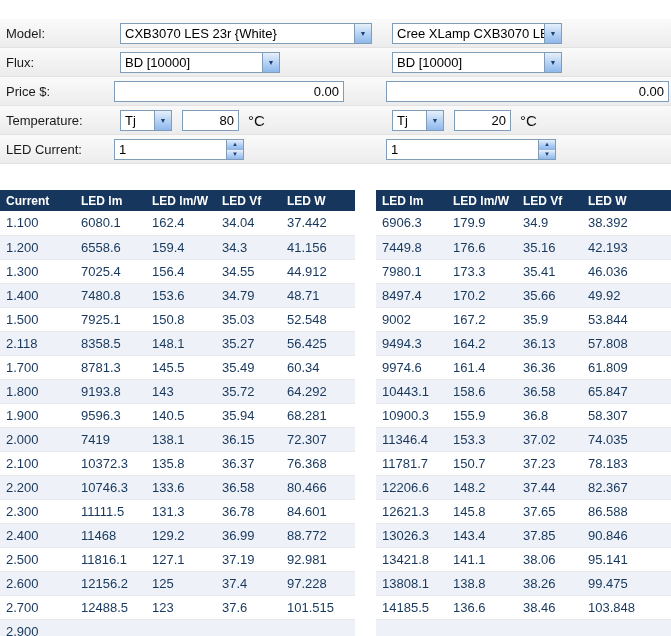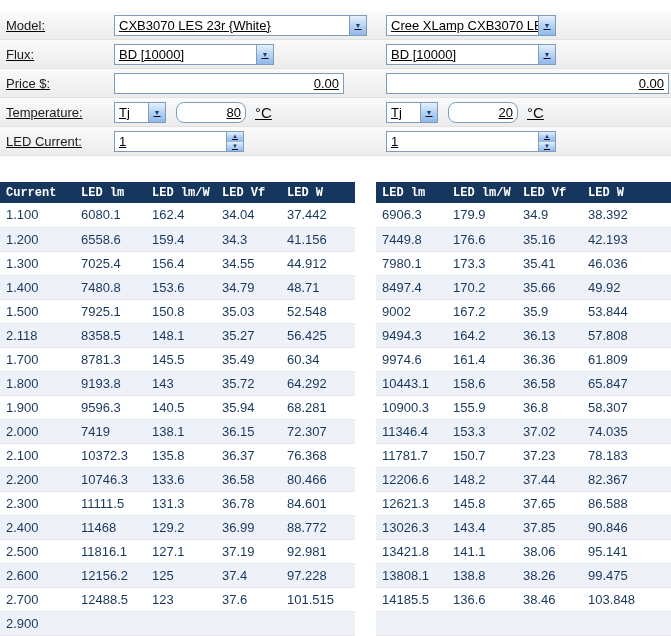--- a/index.html
+++ b/index.html
@@ -9,21 +9,21 @@
     width: 671px;
   }
   #app {
     width: 671px;
     height: 636px;
     overflow: hidden;
     background: #ffffff;
   }
 
   
-  .form-area { padding-top: 11px; text-decoration: underline; }
+  .form-area { padding-top: 19px; }
   .form-row {
     display: flex;
     align-items: center;
     height: 29px;
     padding-left: 6px;
     background: linear-gradient(#fafafa, #ececec);
     border-bottom: 1px solid #e2e2e2;
   }
   .form-label {
     width: 108px;
@@ -34,20 +34,21 @@
   .left-panel { width: 258px; flex: 0 0 258px; display: flex; align-items: center; }
   .gutter { width: 14px; flex: 0 0 14px; align-self: stretch; }
   .right-panel { flex: 1; display: flex; align-items: center; }
 
   .select {
     display: flex;
     align-items: stretch;
     border: 1px solid #7f9db9;
     background: #ffffff;
     height: 21px;
+    margin-left: 6px;
   }
   .select .sel-text {
     flex: 1;
     font-size: 13px;
     color: #000;
     padding: 2px 3px 0 4px;
     white-space: nowrap;
     overflow: hidden;
   }
   .select .arrow-btn {
@@ -99,21 +100,21 @@
     justify-content: center;
   }
   .spin-btns .spin:first-child { border-bottom: 1px solid #9ab6d8; }
   .unit {
     font-size: 15px;
     color: #111;
     margin-left: 9px;
   }
   .w253 { width: 253px; } .w230 { width: 230px; } .w160 { width: 160px; }
   .w170 { width: 170px; } .w283 { width: 283px; } .w130 { width: 130px; }
-  .w52  { width: 52px; }  .w70  { width: 70px; margin-left: 10px; border-radius: 8px; }
+  .w52  { width: 52px; }  .w70  { width: 57px; margin-left: 10px; }
 
   
   table {
     border-collapse: collapse;
     table-layout: fixed;
     width: 671px;
     margin-top: 26px;
   }
   col.c-current { width: 75px; }
   col.c-lm  { width: 71px; }
@@ -125,21 +126,20 @@
   th {
     background: #17365d;
     color: #ffffff;
     font-size: 12px;
     font-weight: bold;
     text-align: left;
     height: 21px;
     padding: 0 0 0 6px;
     white-space: nowrap;
     overflow: hidden;
-    font-family: Liberation Mono, monospace;
   }
   th.gap, td.gap { background: #ffffff !important; padding: 0; }
   td {
     font-size: 13px;
     color: #17375d;
     height: 24px;
     padding: 0 0 0 6px;
     white-space: nowrap;
     overflow: hidden;
     border-bottom: 1px solid #e7e7e7;

